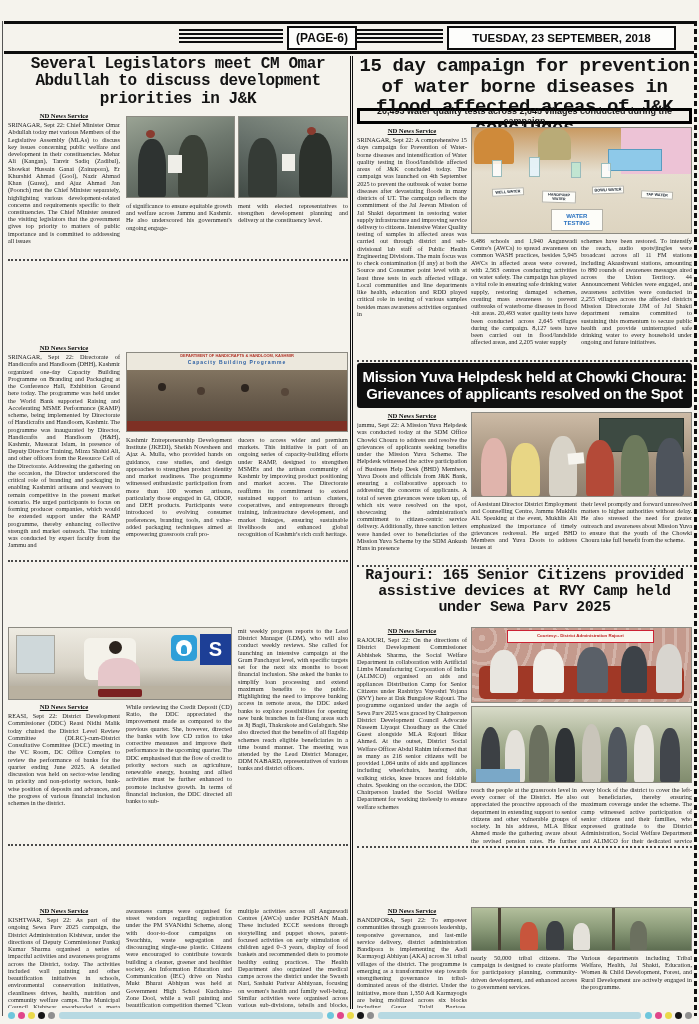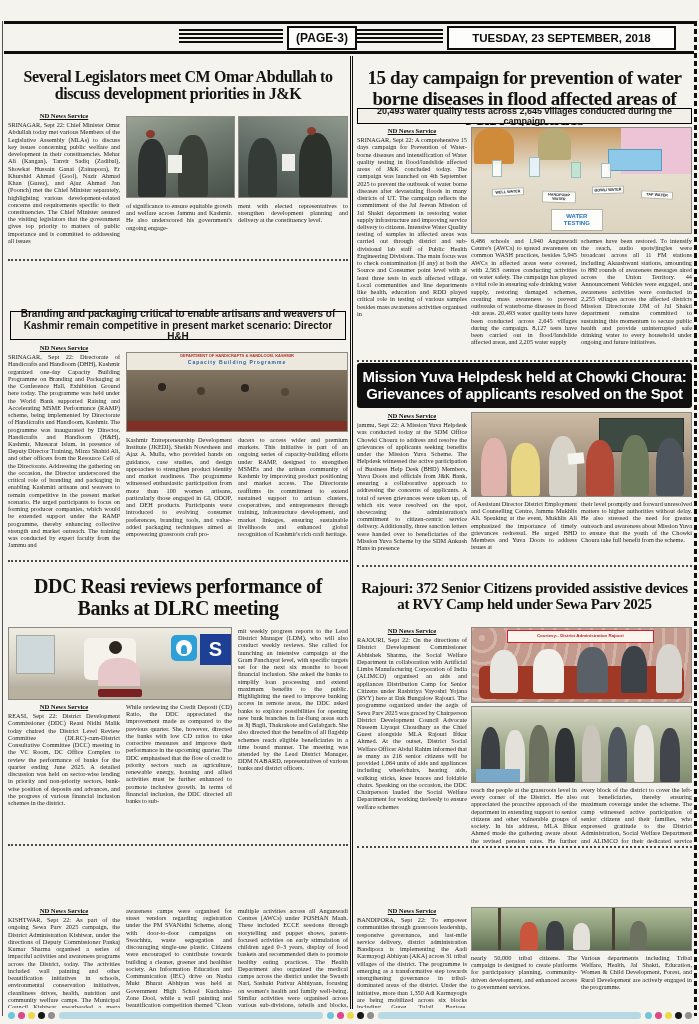--- a/index.html
+++ b/index.html
@@ -4,26 +4,26 @@
 <style>
   html,body{margin:0;padding:0;}
   body{width:699px;height:1024px;background:#e9e7e0;font-family:"Liberation Serif",serif;}
   .page{position:relative;width:699px;height:1024px;background:#f5f3ed;overflow:hidden;}
   .rule{position:absolute;background:#0d0d0d;}
   .masthead{position:absolute;background:#0d0d0d;color:#fff;font-family:"Liberation Sans",sans-serif;
     font-weight:bold;font-size:12px;line-height:22px;padding-left:7px;border-radius:2px;}
   .stripes{position:absolute;background:repeating-linear-gradient(180deg,#0d0d0d 0 2px,#f5f3ed 2px 4px);}
   .hdrbox{position:absolute;background:#fdfdfb;border:2px solid #0d0d0d;font-family:"Liberation Sans",sans-serif;
     font-weight:bold;color:#0d0d0d;display:flex;align-items:center;justify-content:center;}
-  .headline{position:absolute;color:#131313;font-family:Liberation Serif, serif;font-weight:bold;
-    text-align:center;letter-spacing:-0.4px;line-height:1.08;margin-top:12px;}
+  .headline{position:absolute;color:#131313;font-family:Liberation Mono, monospace;font-weight:bold;
+    text-align:center;letter-spacing:-0.4px;line-height:1.08;}
   .banner{position:absolute;background:#101010;color:#ffffff;font-family:"Liberation Sans",sans-serif;
     font-weight:bold;text-align:center;letter-spacing:-0.3px;line-height:1.1;display:flex;
     align-items:center;justify-content:center;border-radius:3px;padding:1px 4px;box-sizing:border-box;}
-  .subhead{position:absolute;background:#f1efe8;border:1px solid #000000;font-family:"Liberation Sans",sans-serif;
+  .subhead{position:absolute;background:#f1efe8;border:3px solid #000000;font-family:"Liberation Sans",sans-serif;
     font-weight:bold;color:#161616;text-align:center;display:flex;align-items:center;justify-content:center;
     line-height:1.15;box-sizing:border-box;padding:1px 3px;}
   .bodycol{position:absolute;text-align:justify;font-size:6.3px;line-height:1.15;color:#222;
     overflow:hidden;word-spacing:-0.2px;}
   .byline{text-align:center;font-weight:bold;text-decoration:underline;font-size:6.7px;margin-bottom:1.5px;color:#111;}
   .dotsep{position:absolute;height:0;border-top:2px dotted #4a4a4a;}
   .photo{position:absolute;border:1px solid #8c8a82;box-sizing:border-box;overflow:hidden;}
   .fig{position:absolute;border-radius:45% 45% 8% 8%;}
   .head{position:absolute;border-radius:50%;background:#2c241e;}
   .labelcard{position:absolute;background:#fdfdf9;border:1px solid #b5b2a8;color:#16202c;
@@ -36,21 +36,21 @@
   .dot{width:7px;height:7px;border-radius:50%;}
   .cbar{flex:1;height:7px;background:#b7d9e2;border-radius:3px;}
 </style>
 </head>
 <body>
 
 <div class="page">
 
   <div class="rule" style="left:4px;top:21px;width:692px;height:3px;"></div>
   <div class="stripes" style="left:179px;top:29px;width:104px;height:15px;"></div>
-  <div class="hdrbox" style="left:287px;top:26px;width:66px;height:20px;font-size:12px;">(PAGE-3)</div>
+  <div class="hdrbox" style="left:287px;top:26px;width:66px;height:20px;font-size:12px;">(PAGE-6)</div>
   <div class="stripes" style="left:357px;top:29px;width:86px;height:15px;"></div>
   <div class="hdrbox" style="left:447px;top:26px;width:225px;height:20px;font-size:11.5px;">TUESDAY, 23 SEPTEMBER, 2018</div>
   <div class="rule" style="left:4px;top:51px;width:692px;height:3px;"></div>
 
   <div class="rule" style="left:2px;top:21px;width:1px;height:995px;background:#555;"></div>
   <div class="edge" style="left:694px;top:21px;width:3px;height:995px;"></div>
   <div class="vdiv" style="left:350px;top:56px;height:953px;"></div>
 
   <div class="headline" style="left:8px;top:56px;width:340px;height:52px;font-size:16px;">Several Legislators meet CM Omar Abdullah to discuss development priorities in J&amp;K</div>
 
@@ -69,21 +69,20 @@
 
   <div class="bodycol" style="left:8px;top:112px;width:112px;height:147px;">
     <div class="byline">ND News Service</div>
     <span>SRINAGAR, Sept 22: Chief Minister Omar Abdullah today met various Members of the Legislative Assembly (MLAs) to discuss key issues concerning public welfare and development in their constituencies. Mehar Ali (Kangan), Tanvir Sadiq (Zadibal), Showkat Hussain Ganai (Zainapora), Er Khurshid Ahmad (Gool), Nazir Ahmad Khan (Gurez), and Ajaz Ahmad Jan (Poonch) met the Chief Minister separately, highlighting various development-related concerns and requirements specific to their constituencies. The Chief Minister assured the visiting legislators that the government gives top priority to matters of public importance and is committed to addressing all issues</span>
   </div>
   <div class="bodycol" style="left:126px;top:202px;width:106px;height:57px;">of significance to ensure equitable growth and welfare across Jammu and Kashmir. He also underscored his government's ongoing engage-</div>
   <div class="bodycol" style="left:238px;top:202px;width:110px;height:57px;">ment with elected representatives to strengthen development planning and delivery at the constituency level.</div>
 
   <div class="dotsep" style="left:8px;top:259px;width:340px;"></div>
 
-  <div class="subhead" style="left:10px;top:311px;width:336px;height:29px;font-size:10px;">Branding and packaging critical to enable artisans and weavers of Kashmir remain competitive in present market scenario: Director H&amp;H</div>
 
   <div class="bodycol" style="left:8px;top:344px;width:112px;height:214px;">
     <div class="byline">ND News Service</div>
     <span>SRINAGAR, Sept 22: Directorate of Handicrafts and Handloom (DHH), Kashmir organized one-day Capacity Building Programme on Branding and Packaging at the Conference Hall, Exhibition Ground here today. The programme was held under the World Bank supported Raising and Accelerating MSME Performance (RAMP) scheme, being implemented by Directorate of Handicrafts and Handloom, Kashmir. The programme was inaugurated by Director, Handicrafts and Handloom (H&amp;H), Kashmir, Mussarat Islam, in presence of Deputy Director Training, Mirza Shahid Ali, and other officers from the Resource Cell of the Directorate. Addressing the gathering on the occasion, the Director underscored the critical role of branding and packaging in enabling Kashmiri artisans and weavers to remain competitive in the present market scenario. He urged participants to focus on forming producer companies, which would be extended support under the RAMP programme, thereby enhancing collective strength and market outreach. The training was conducted by expert faculty from the Jammu and</span>
   </div>
 
   <div class="photo" style="left:126px;top:352px;width:222px;height:80px;background:linear-gradient(180deg,#847662 18%,#6b5e4e 55%,#514539 100%);">
     <div style="position:absolute;left:0;top:0;width:100%;height:17px;background:#ece8dd;text-align:center;">
       <div style="font-family:'Liberation Sans',sans-serif;font-weight:bold;font-size:4px;color:#b23327;line-height:1.4;">DEPARTMENT OF HANDICRAFTS &amp; HANDLOOM, KASHMIR</div>
       <div style="font-family:'Liberation Sans',sans-serif;font-weight:bold;font-size:5px;color:#2b5fa3;letter-spacing:1px;">Capacity Building Programme</div>
@@ -93,21 +92,20 @@
     <div class="head" style="left:52%;top:40%;width:8px;height:8px;"></div>
     <div class="head" style="left:70%;top:45%;width:8px;height:8px;background:#57473a;"></div>
     <div style="position:absolute;left:0;bottom:0;width:100%;height:10px;background:#7e3024;"></div>
   </div>
 
   <div class="bodycol" style="left:126px;top:436px;width:106px;height:122px;">Kashmir Entrepreneurship Development Institute (JKEDI), Sheikh Nowsheen and Ajaz A. Mulla, who provided hands on guidance, case studies, and design approaches to strengthen product identity and market readiness. The programme witnessed enthusiastic participation from more than 100 women artisans, particularly those engaged in GI, ODOP, and DEH products. Participants were introduced to evolving consumer preferences, branding tools, and value-added packaging techniques aimed at empowering grassroots craft pro-</div>
   <div class="bodycol" style="left:238px;top:436px;width:110px;height:122px;">ducers to access wider and premium markets. This initiative is part of an ongoing series of capacity-building efforts under RAMP, designed to strengthen MSMEs and the artisan community of Kashmir by improving product positioning and market access. The Directorate reaffirms its commitment to extend sustained support to artisan clusters, cooperatives, and entrepreneurs through training, infrastructure development, and market linkages, ensuring sustainable livelihoods and enhanced global recognition of Kashmir's rich craft heritage.</div>
 
   <div class="dotsep" style="left:8px;top:560px;width:340px;"></div>
 
-  <div class="headline" style="left:8px;top:564px;width:340px;height:58px;font-size:20px;">DDC Reasi reviews performance of Banks at DLRC meeting</div>
 
   <div class="photo" style="left:8px;top:627px;width:224px;height:73px;background:linear-gradient(180deg,#eeebe2 0%,#d8d3c7 55%,#a49d8e 100%);">
     <div style="position:absolute;left:3%;top:10%;width:17%;height:52%;background:#cfd8da;border:1px solid #a9a69c;"></div>
     <div style="position:absolute;left:34%;top:14%;width:52px;height:42px;background:#f4f2ea;border-radius:6px;"></div>
     <div class="head" style="left:45%;top:18%;width:13px;height:13px;"></div>
     <div class="fig" style="left:40%;top:42%;width:19%;height:45%;background:#e6c7ca;"></div>
     <div style="position:absolute;left:73%;top:10%;width:26px;height:26px;background:#2f9fd8;border-radius:5px;">
       <div style="position:absolute;left:5px;top:5px;width:16px;height:16px;background:#fff;border-radius:50%;">
         <div style="position:absolute;left:5px;top:5px;width:6px;height:9px;background:#2f9fd8;border-radius:50% 50% 20% 20%;"></div>
       </div>
@@ -178,21 +176,21 @@
     <div class="fig" style="left:68%;top:26%;width:13%;height:74%;background:#6d7a5c;"></div>
     <div class="fig" style="left:84%;top:30%;width:13%;height:70%;background:#4e545c;"></div>
     <div style="position:absolute;left:44%;top:48%;width:16px;height:11px;background:#f6f4ee;transform:rotate(-6deg);"></div>
   </div>
 
   <div class="bodycol" style="left:471px;top:500px;width:106px;height:63px;">of Assistant Director District Employment and Counselling Centre, Jammu Mukhlis Ali. Speaking at the event, Mukhlis Ali emphasized the importance of timely grievances redressal. He urged BHD Members and Yuva Doots to address issues at</div>
   <div class="bodycol" style="left:581px;top:500px;width:111px;height:63px;">their level promptly and forward unresolved matters to higher authorities without delay. He also stressed the need for greater outreach and awareness about Mission Yuva to ensure that the youth of the Chowki Choura take full benefit from the scheme.</div>
 
   <div class="dotsep" style="left:357px;top:565px;width:335px;"></div>
 
-  <div class="headline" style="left:357px;top:568px;width:335px;height:56px;font-size:15px;">Rajouri: 372 Senior Citizens provided assistive devices at RVY Camp held under Sewa Parv 2025</div>
+  <div class="headline" style="left:357px;top:568px;width:335px;height:56px;font-size:15px;">Rajouri: 165 Senior Citizens provided assistive devices at RVY Camp held under Sewa Parv 2025</div>
 
   <div class="bodycol" style="left:357px;top:627px;width:110px;height:218px;">
     <div class="byline">ND News Service</div>
     <span>RAJOURI, Sept 22: On the directions of District Development Commissioner Abhishek Sharma, the Social Welfare Department in collaboration with Artificial Limbs Manufacturing Corporation of India (ALIMCO) organised an aids and appliances Distribution Camp for Senior Citizens under Rashtriya Vayoshri Yojana (RVY) here at Dak Bungalow Rajouri. The programme organized under the aegis of Sewa Parv 2025 was graced by Chairperson District Development Council Advocate Naseem Liyaqat Choudhary as the Chief Guest alongside MLA Rajouri Iftkar Ahmed. At the outset, District Social Welfare Officer Abdul Rahim informed that as many as 216 senior citizens will be provided 1,064 units of aids and appliances including wheelchairs, hearing aids, walking sticks, knee braces and foldable chairs. Speaking on the occasion, the DDC Chairperson lauded the Social Welfare Department for working tirelessly to ensure welfare schemes</span>
   </div>
 
   <div class="photo" style="left:471px;top:627px;width:221px;height:76px;background:repeating-radial-gradient(circle at 10px 10px,#d3b3a8 0 3px,#c49a8d 3px 12px);">
     <div style="position:absolute;left:16%;top:3%;width:66%;height:15%;background:#faf6ee;border:1px solid #c23;color:#c02020;font-family:'Liberation Sans',sans-serif;font-weight:bold;font-size:4.4px;text-align:center;line-height:10px;">Courtesy:- District Administration Rajouri</div>
     <div style="position:absolute;left:3%;top:52%;width:94%;height:44%;background:#a03826;border-radius:6px;"></div>
     <div class="fig" style="left:8%;top:30%;width:13%;height:58%;background:#e8e6e0;"></div>

